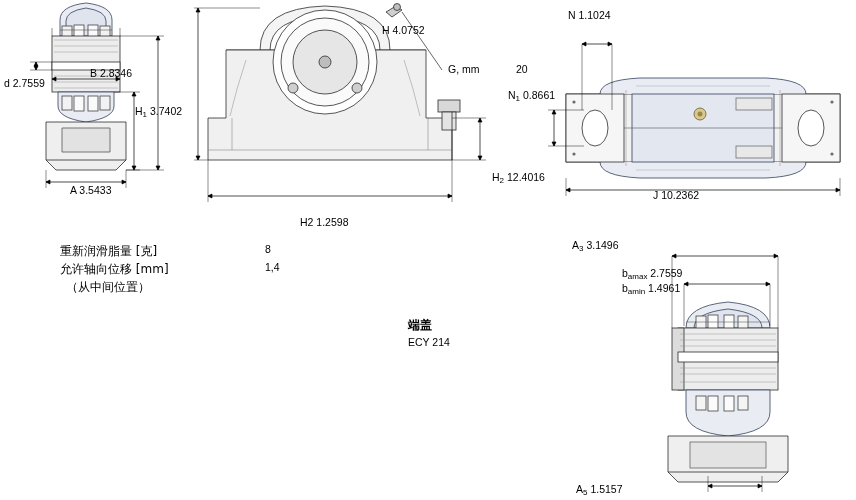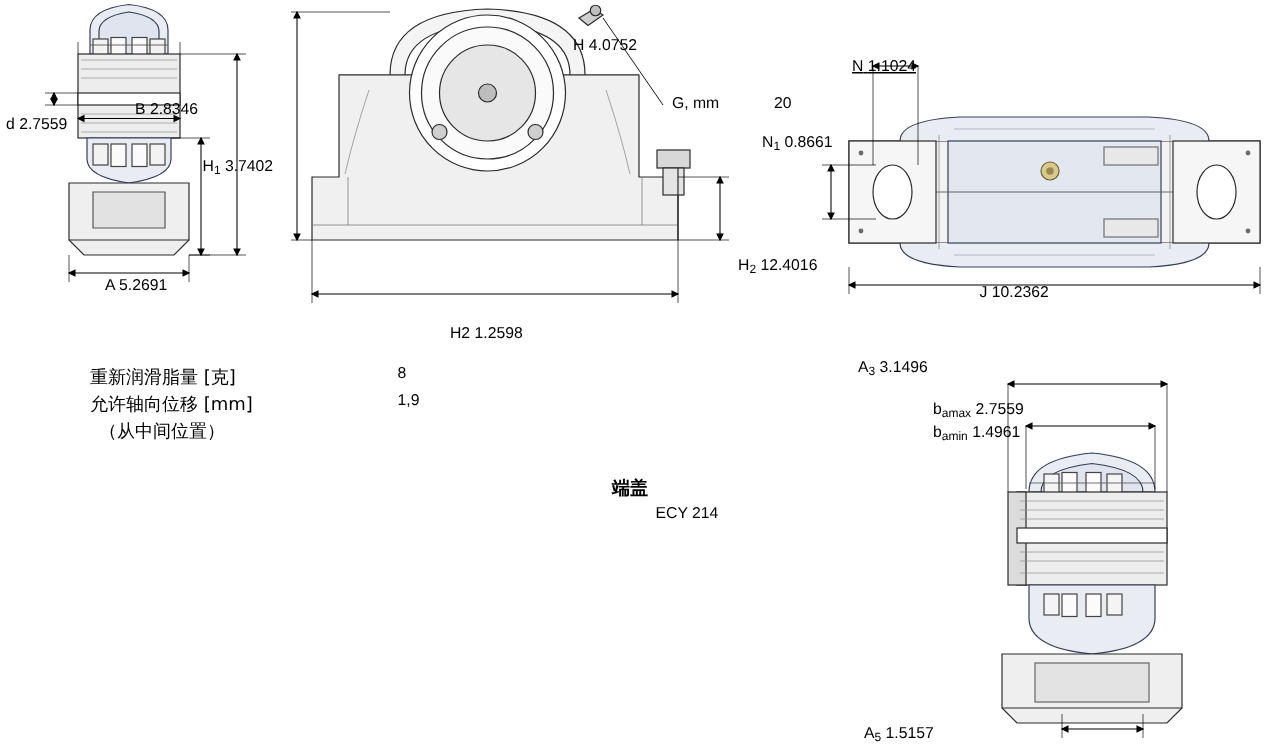--- a/index.html
+++ b/index.html
@@ -165,21 +165,21 @@
   <div class="dim" style="left:66px; top:68px;margin-left:24px;">
     <span>B</span>
     <span>2.8346</span>
   </div>
   <div class="dim" style="left:135px; top:106px;">
     H<span class="sub">1</span>
     <span>3.7402</span>
   </div>
   <div class="dim" style="left:70px; top:185px;">
     <span>A</span>
-    <span>5.2691</span>
+    <span>3.5433</span>
   </div>
 
   <div class="drw" style="left:190px; top:0px;">
     <svg width="310" height="215" viewBox="0 0 310 215">
       <g stroke="#1a1a1a" fill="none" stroke-width="0.8">
 
         <path d="M70 50 Q70 8 135 6 Q200 8 200 50" fill="#f4f4f4" stroke="#2b2b2b"></path>
         <path d="M80 50 Q80 18 135 16 Q190 18 190 50" fill="#ffffff" stroke="#2b2b2b"></path>
 
         <line x1="36" y1="50" x2="236" y2="50" stroke="#2b2b2b"></line>
@@ -321,42 +321,42 @@
       <g stroke="#000" stroke-width="0.7" fill="#000">
         <line x1="26" y1="176" x2="300" y2="176"></line>
         <path d="M26 176 l4 -2 l0 4 z"></path>
         <path d="M300 176 l-4 -2 l0 4 z"></path>
         <line x1="26" y1="164" x2="26" y2="182" stroke-width="0.45"></line>
         <line x1="300" y1="164" x2="300" y2="182" stroke-width="0.45"></line>
       </g>
     </svg>
   </div>
 
-  <div class="dim" style="left:568px; top:39px;text-decoration:underline;">
+  <div class="dim" style="left:568px; top:10px;">
     <span>N</span>
     <span>1.1024</span>
   </div>
   <div class="dim" style="left:508px; top:90px;">
     N<span class="sub">1</span>
     <span>0.8661</span>
   </div>
   <div class="dim" style="left:653px; top:190px;">
     <span>J</span>
     <span>10.2362</span>
   </div>
 
   <div class="cn" style="left:60px; top:243px;">重新润滑脂量 [克]</div>
   <div class="val" style="left:265px; top:243px;">8</div>
 
   <div class="cn" style="left:60px; top:261px;">允许轴向位移 [mm]</div>
-  <div class="val" style="left:265px; top:261px;">1,9</div>
+  <div class="val" style="left:265px; top:261px;">1,4</div>
   <div class="cn" style="left:66px; top:279px;">（从中间位置）</div>
 
   <div class="cn" style="left:408px; top:317px; font-weight:bold;">端盖</div>
-  <div class="val" style="left:408px; top:336px;margin-left:29px;">ECY 214</div>
+  <div class="val" style="left:408px; top:336px;">ECY 214</div>
 
   <div class="drw" style="left:556px; top:236px;">
     <svg width="300" height="264" viewBox="0 0 300 264">
       <g stroke="#1a1a1a" fill="none" stroke-width="0.8">
 
         <path d="M130 92 Q130 70 172 66 Q214 70 214 92 Z" fill="#e9ecf2" stroke="#33405c"></path>
         <path d="M138 92 Q138 77 172 73 Q206 77 206 92 Z" fill="#dfe4ee" stroke="#33405c"></path>
 
         <rect x="140" y="80" width="10" height="14" fill="#f4f4f4" stroke="#444"></rect>
         <rect x="152" y="79" width="10" height="15" fill="#fbfbfb" stroke="#444"></rect>

